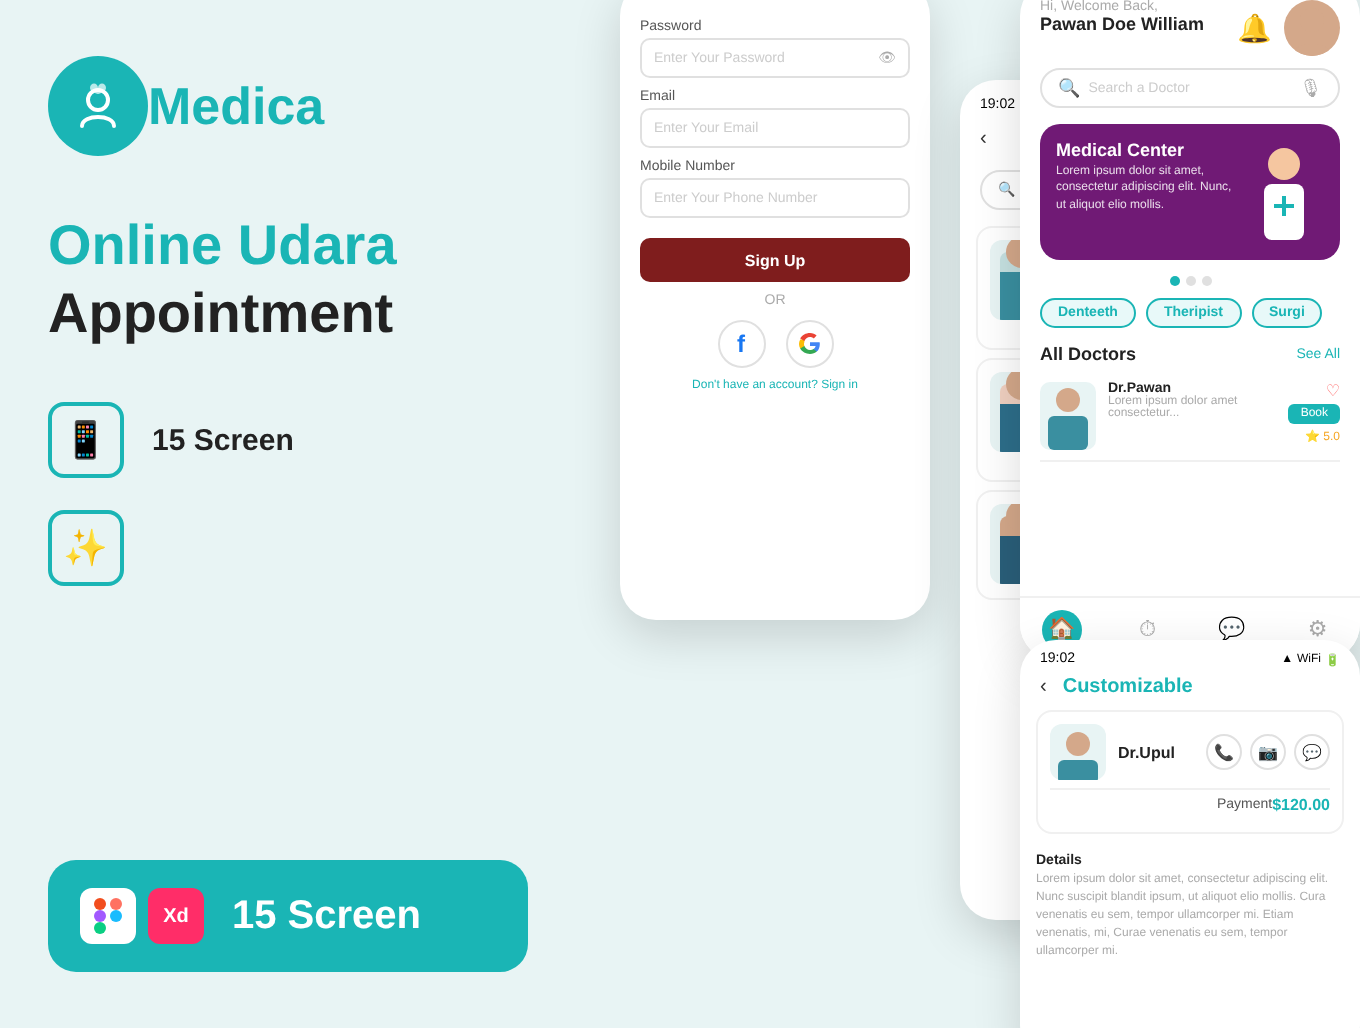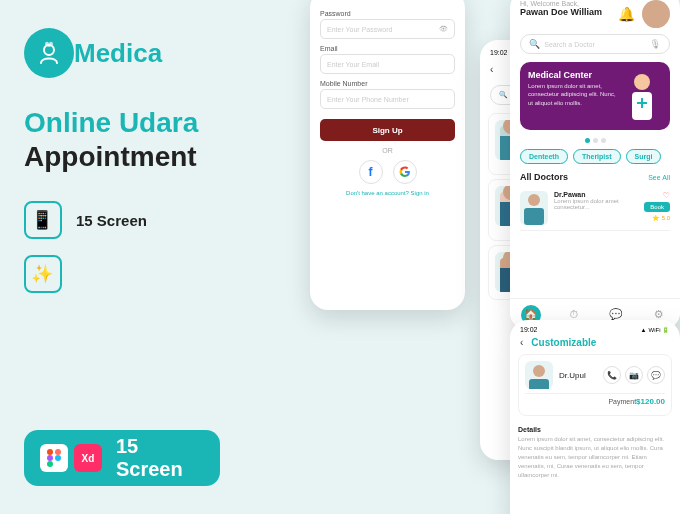--- a/index.html
+++ b/index.html
@@ -77,21 +77,21 @@
 
     .feature-text {
       font-size: 15px;
       font-weight: 600;
       color: #222;
     }
 
     .bottom-badge {
       position: absolute;
       bottom: 28px; left: 24px;
-      width: 196px; height: 56px;
+      width: 240px; height: 56px;
       background: #1ab5b5;
       border-radius: 14px;
       display: flex;
       align-items: center;
       gap: 14px;
       padding: 0 16px;
     }
 
     .badge-icons {
       display: flex; gap: 6px; align-items: center;
@@ -500,21 +500,21 @@
       margin-bottom: 4px;
     }
 
     .appt-doc-avatar {
       width: 28px; height: 28px;
       background: #e8f4f4;
       border-radius: 6px;
       flex-shrink: 0;
     }
 
-    .appt-doc-name { font-size: 8px; font-weight: 400; color: #222; }
+    .appt-doc-name { font-size: 8px; font-weight: 700; color: #222; }
 
     .appt-action-icons {
       display: flex; gap: 4px; margin-left: auto;
     }
 
     .appt-icon-circle {
       width: 18px; height: 18px;
       border-radius: 50%;
       border: 1px solid #e0e0e0;
       display: flex; align-items: center; justify-content: center;

